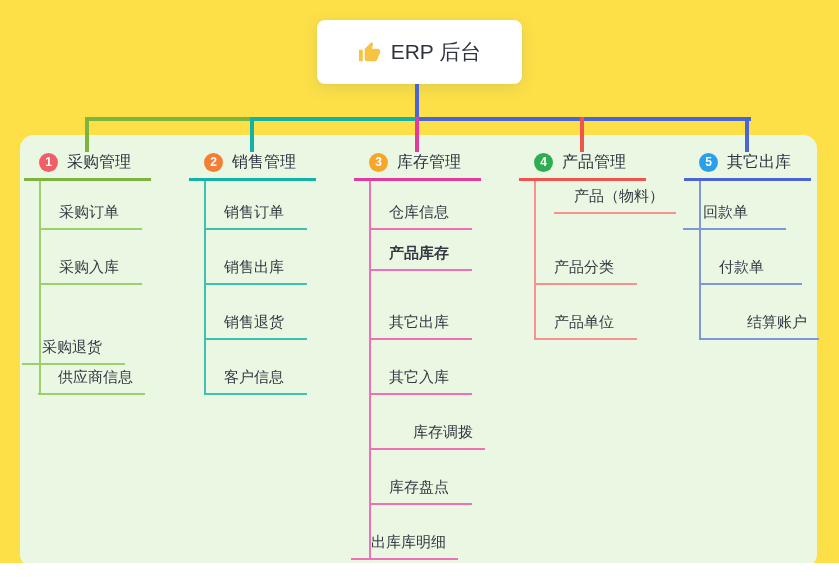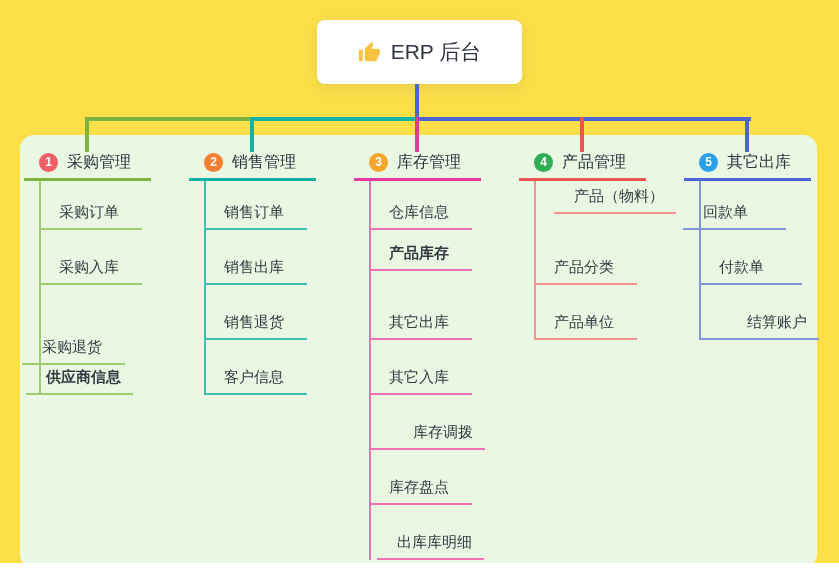--- a/index.html
+++ b/index.html
@@ -47,42 +47,42 @@
     </div>
   <div id="branches">
       <div class="branch-header" style="left: 24px; top: 146px; border-bottom: 3px solid rgb(124, 180, 61);">
         <span class="badge" style="background: rgb(241, 95, 102);">1</span>
         <span>采购管理</span>
       </div>
       <div class="trunk" style="left: 39px; top: 181px; height: 214px; background: rgb(158, 207, 109);"></div>
       <div class="child-node" style="left: 39px; top: 200px; border-bottom: 2px solid rgb(158, 207, 109);">采购订单</div>
       <div class="child-node" style="left: 39px; top: 255px; border-bottom: 2px solid rgb(158, 207, 109);">采购入库</div>
       <div class="child-node" style="left: 22px; top: 310px; border-bottom: 2px solid rgb(158, 207, 109); margin-top: 25px;">采购退货</div>
-      <div class="child-node" style="left: 26px; top: 365px; border-bottom: 2px solid rgb(158, 207, 109); font-weight: bold;">供应商信息</div>
+      <div class="child-node" style="left: 38px; top: 365px; border-bottom: 2px solid rgb(158, 207, 109);">供应商信息</div>
       <div class="branch-header" style="left: 189px; top: 146px; border-bottom: 3px solid rgb(19, 178, 164);">
         <span class="badge" style="background: rgb(245, 126, 53);">2</span>
         <span>销售管理</span>
       </div>
       <div class="trunk" style="left: 204px; top: 181px; height: 214px; background: rgb(63, 192, 179);"></div>
       <div class="child-node" style="left: 204px; top: 200px; border-bottom: 2px solid rgb(63, 192, 179);">销售订单</div>
       <div class="child-node" style="left: 204px; top: 255px; border-bottom: 2px solid rgb(63, 192, 179); font-family: Liberation Mono, monospace;">销售出库</div>
       <div class="child-node" style="left: 204px; top: 310px; border-bottom: 2px solid rgb(63, 192, 179);">销售退货</div>
       <div class="child-node" style="left: 204px; top: 365px; border-bottom: 2px solid rgb(63, 192, 179);">客户信息</div>
       <div class="branch-header" style="left: 354px; top: 146px; border-bottom: 3px solid rgb(226, 58, 157);">
         <span class="badge" style="background: rgb(245, 166, 43);">3</span>
         <span>库存管理</span>
       </div>
       <div class="trunk" style="left: 369px; top: 181px; height: 379px; background: rgb(240, 112, 183);"></div>
       <div class="child-node" style="left: 369px; top: 200px; border-bottom: 2px solid rgb(240, 112, 183);">仓库信息</div>
       <div class="child-node" style="left: 369px; top: 241px; border-bottom: 2px solid rgb(240, 112, 183); font-weight: bold;">产品库存</div>
       <div class="child-node" style="left: 369px; top: 310px; border-bottom: 2px solid rgb(240, 112, 183);">其它出库</div>
       <div class="child-node" style="left: 369px; top: 365px; border-bottom: 2px solid rgb(240, 112, 183);">其它入库</div>
       <div class="child-node" style="left: 369px; top: 420px; border-bottom: 2px solid rgb(240, 112, 183); padding-left: 44px;">库存调拨</div>
       <div class="child-node" style="left: 369px; top: 475px; border-bottom: 2px solid rgb(240, 112, 183);">库存盘点</div>
-      <div class="child-node" style="left: 377px; top: 530px; border-bottom: 2px solid rgb(240, 112, 183);">出库库明细</div>
+      <div class="child-node" style="left: 351px; top: 530px; border-bottom: 2px solid rgb(240, 112, 183);">出库库明细</div>
       <div class="branch-header" style="left: 519px; top: 146px; border-bottom: 3px solid rgb(240, 84, 79);">
         <span class="badge" style="background: rgb(47, 173, 82);">4</span>
         <span>产品管理</span>
       </div>
       <div class="trunk" style="left: 534px; top: 181px; height: 159px; background: rgb(245, 146, 140);"></div>
       <div class="child-node" style="left: 534px; top: 184px; border-bottom: 2px solid rgb(245, 146, 140); margin-left: 20px;">产品（物料）</div>
       <div class="child-node" style="left: 534px; top: 255px; border-bottom: 2px solid rgb(245, 146, 140);">产品分类</div>
       <div class="child-node" style="left: 534px; top: 310px; border-bottom: 2px solid rgb(245, 146, 140);">产品单位</div>
       <div class="branch-header" style="left: 684px; top: 146px; border-bottom: 3px solid rgb(74, 102, 214);">
         <span class="badge" style="background: rgb(43, 160, 234);">5</span>

